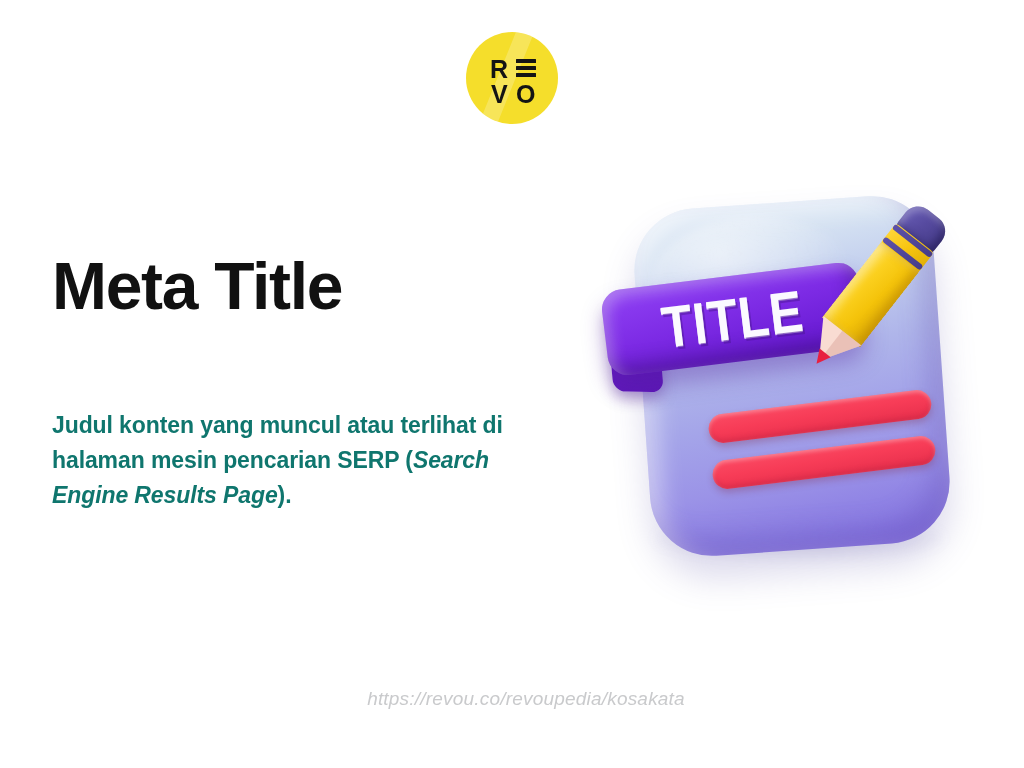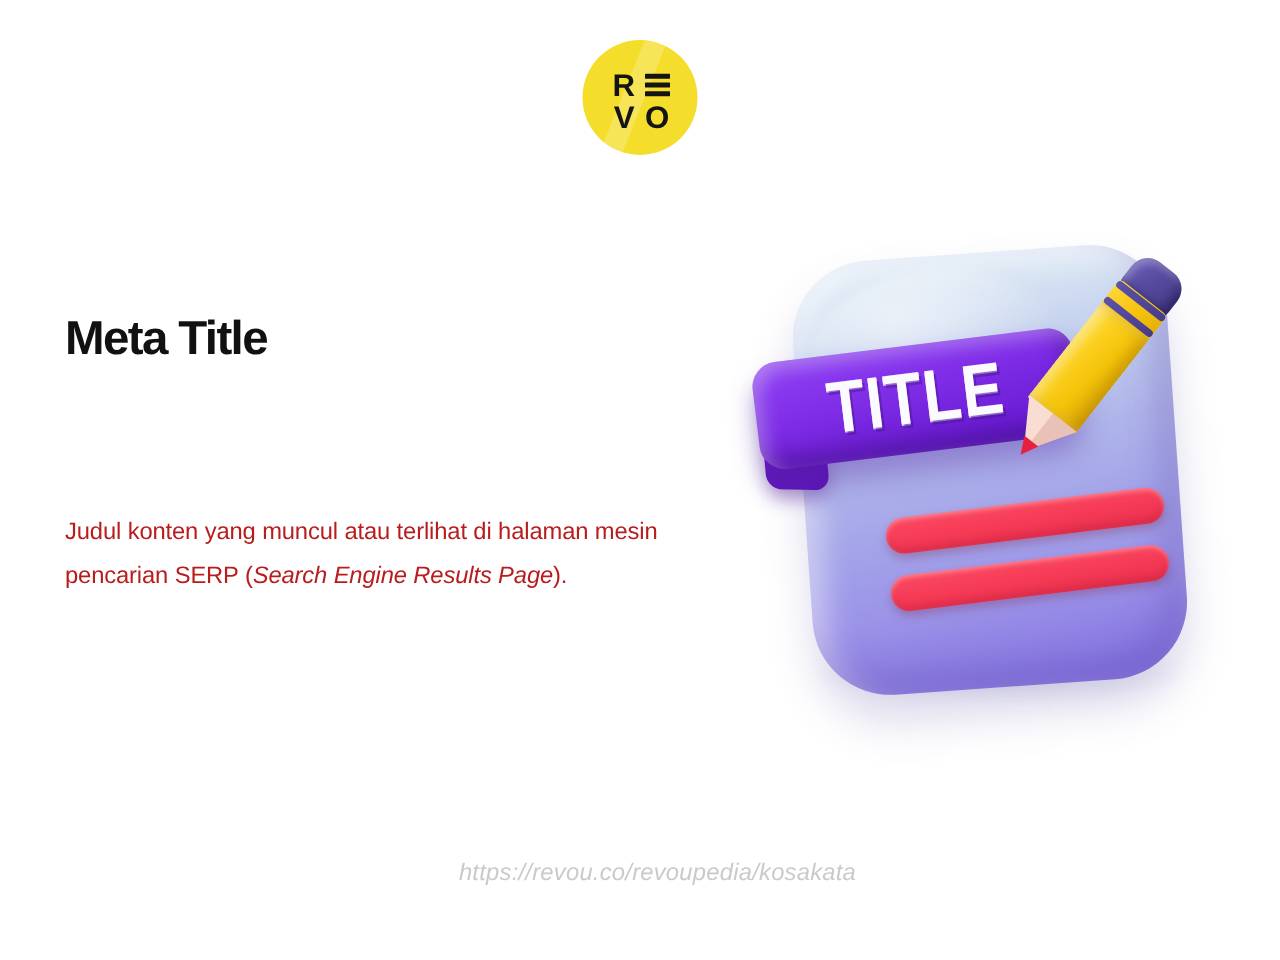--- a/index.html
+++ b/index.html
@@ -86,37 +86,37 @@
   .lg-e i:nth-child(2) { width: 20px; }
   .lg-e i:nth-child(3) { width: 20px; }
 
   
   .title {
     position: absolute;
     left: 52px;
     top: 252px;
     font-family: "Liberation Sans", sans-serif;
     font-weight: 700;
-    font-size: 38px;
+    font-size: 66px;
     letter-spacing: -1.3px;
     color: #111111;
     line-height: 1.05;
     margin: 0;
     white-space: nowrap;
   }
   .body-text {
     position: absolute;
     left: 52px;
     top: 408px;
     width: 500px;
     font-family: "Liberation Sans", sans-serif;
-    font-weight: 400;
-    font-size: 19px;
+    font-weight: 700;
+    font-size: 23px;
     line-height: 35px;
-    color: #b91c1c;
+    color: #0f766e;
     letter-spacing: -0.1px;
     margin: 0;
   }
   .body-text .em { font-style: italic; }
 
   .footer-url {
     position: absolute;
     left: 14px;
     top: 688px;
     width: 1024px;

